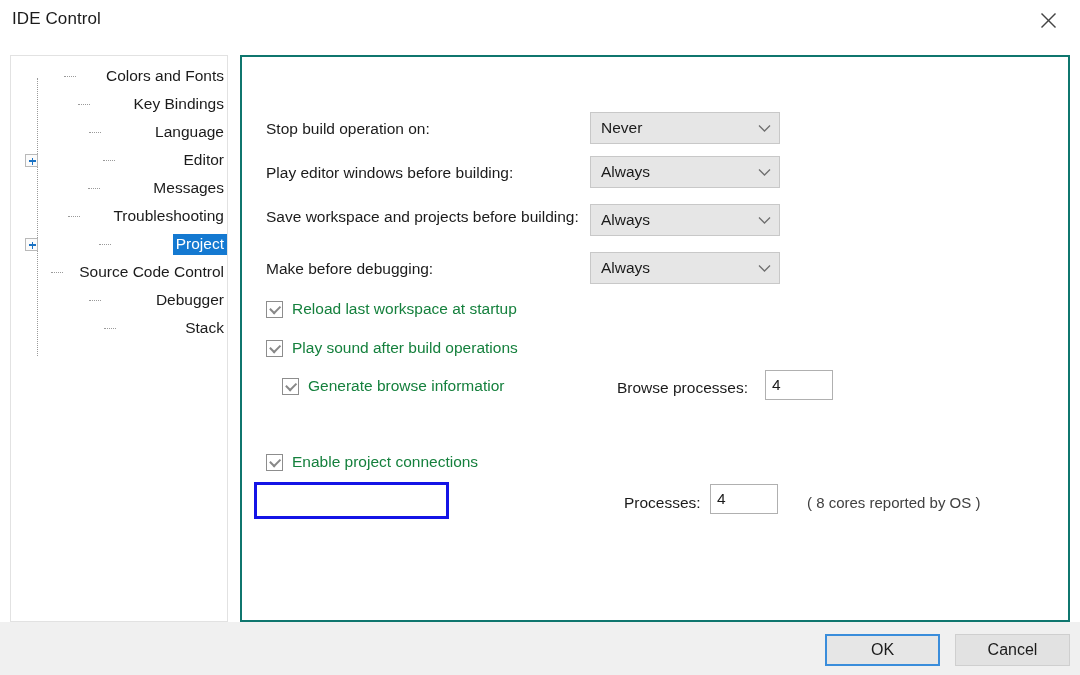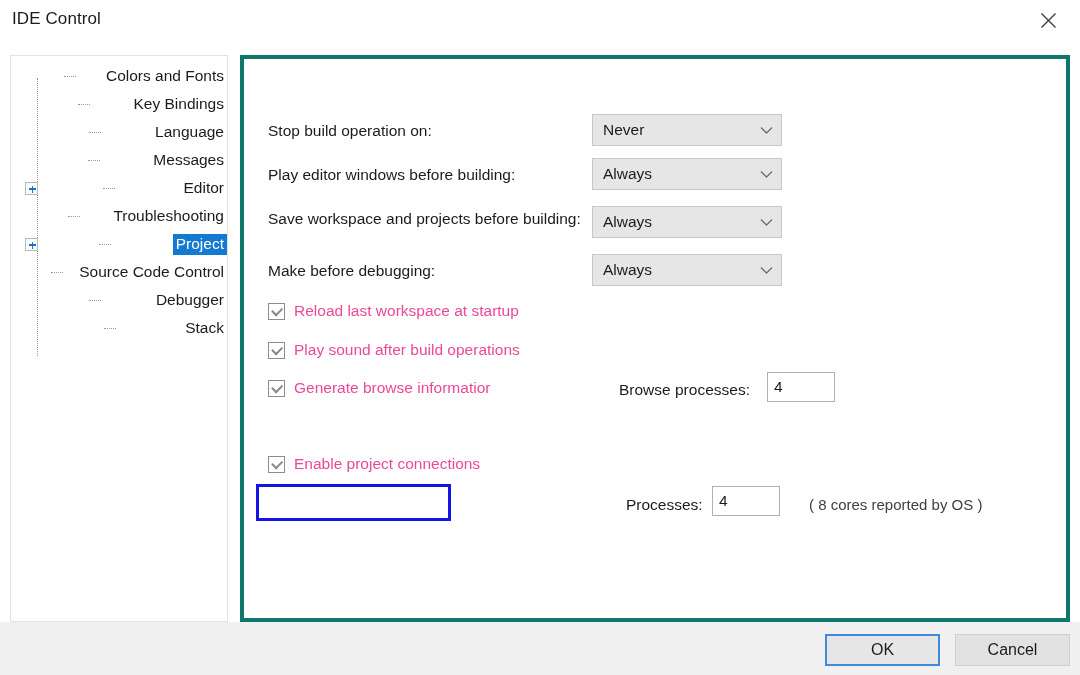--- a/index.html
+++ b/index.html
@@ -81,21 +81,21 @@
     line-height:18px;
   }
   .tree-row.selected .tree-label {
     background:#1479d1; color:#ffffff;
   }
 
   
   #content-panel {
     position:absolute; left:240px; top:15px; width:830px; height:567px;
     background:#ffffff;
-    border:4px solid #0f766e;
+    border:2px solid #0f766e;
   }
 
   
   .field-label {
     position:absolute; font-size:15.5px; color:#1b1b1b; white-space:nowrap;
   }
   .dropdown {
     position:absolute; height:32px; width:190px;
     background:#e6e6e6; border:1px solid #c8c8c8;
     display:flex; align-items:center;
@@ -116,21 +116,21 @@
   .cb-box {
     width:17px; height:17px; border:1px solid #8d8d8d; background:#ffffff;
     flex:0 0 auto; position:relative; margin-right:9px;
   }
   .cb-box.checked::after {
     content:""; position:absolute;
     left:3px; top:3.5px; width:8px; height:4.5px;
     border-left:2px solid #888888; border-bottom:2px solid #888888;
     transform:rotate(-45deg);
   }
-  .cb-label { font-size:15.5px; color:#ec4899; white-space:nowrap; }
+  .cb-label { font-size:15.5px; color:#15803d; white-space:nowrap; }
 
   
   .num-input {
     position:absolute; height:30px; background:#ffffff;
     border:1px solid #b0b0b0;
     font-size:15.5px; color:#1b1b1b;
     padding:0 6px; line-height:28px;
     font-family:"Liberation Sans", sans-serif;
   }
   .inline-note {
@@ -190,29 +190,29 @@
         <span class="tree-label">Key Bindings</span>
       </div>
 
       <div class="tree-row">
         <span class="twisty-spacer"></span>
         <span class="elbow"></span>
         <span class="tree-label">Language</span>
       </div>
 
       <div class="tree-row">
+        <span class="twisty"></span>
+        <span class="elbow"></span>
+        <span class="tree-label">Editor</span>
+      </div>
+
+      <div class="tree-row">
         <span class="twisty-spacer"></span>
         <span class="elbow"></span>
         <span class="tree-label">Messages</span>
-      </div>
-
-      <div class="tree-row">
-        <span class="twisty"></span>
-        <span class="elbow"></span>
-        <span class="tree-label">Editor</span>
       </div>
 
       <div class="tree-row">
         <span class="twisty-spacer"></span>
         <span class="elbow"></span>
         <span class="tree-label">Troubleshooting</span>
       </div>
 
       <div class="tree-row selected">
         <span class="twisty"></span>
@@ -285,21 +285,21 @@
     <div class="cb-row" style="left:24px; top:243px;">
       <span class="cb-box checked"></span>
       <span class="cb-label">Reload last workspace at startup</span>
     </div>
 
     <div class="cb-row" style="left:24px; top:282px;">
       <span class="cb-box checked"></span>
       <span class="cb-label">Play sound after build operations</span>
     </div>
 
-    <div class="cb-row" style="left:24px; top:320px;">
+    <div class="cb-row" style="left:40px; top:320px;">
       <span class="cb-box checked"></span>
       <span class="cb-label">Generate browse informatior</span>
     </div>
     <div class="field-label" style="left:375px; top:322px;">Browse processes:</div>
     <div class="num-input" style="left:523px; top:313px; width:68px;">4</div>
 
 
     <div class="cb-row" style="left:24px; top:396px;">
       <span class="cb-box checked"></span>
       <span class="cb-label">Enable project connections</span>

